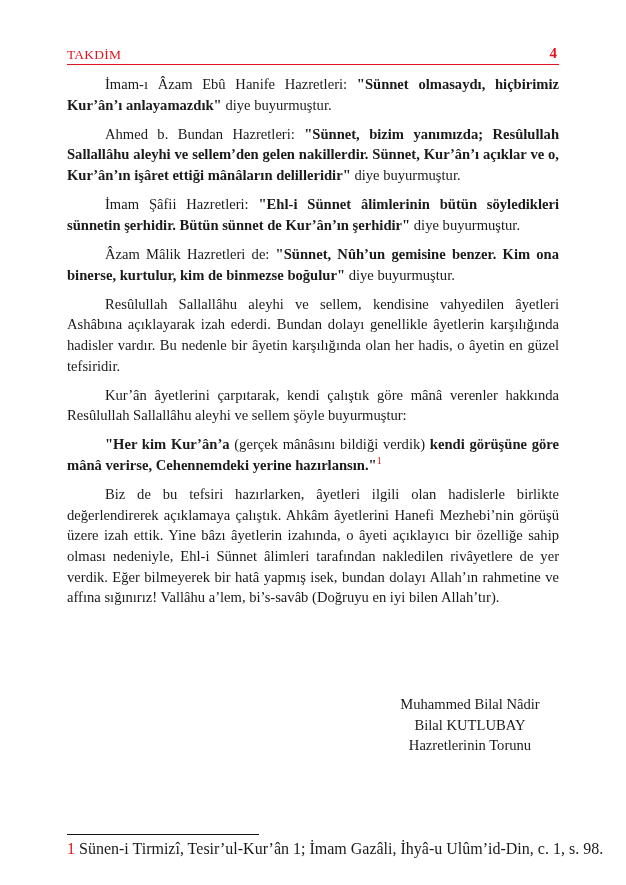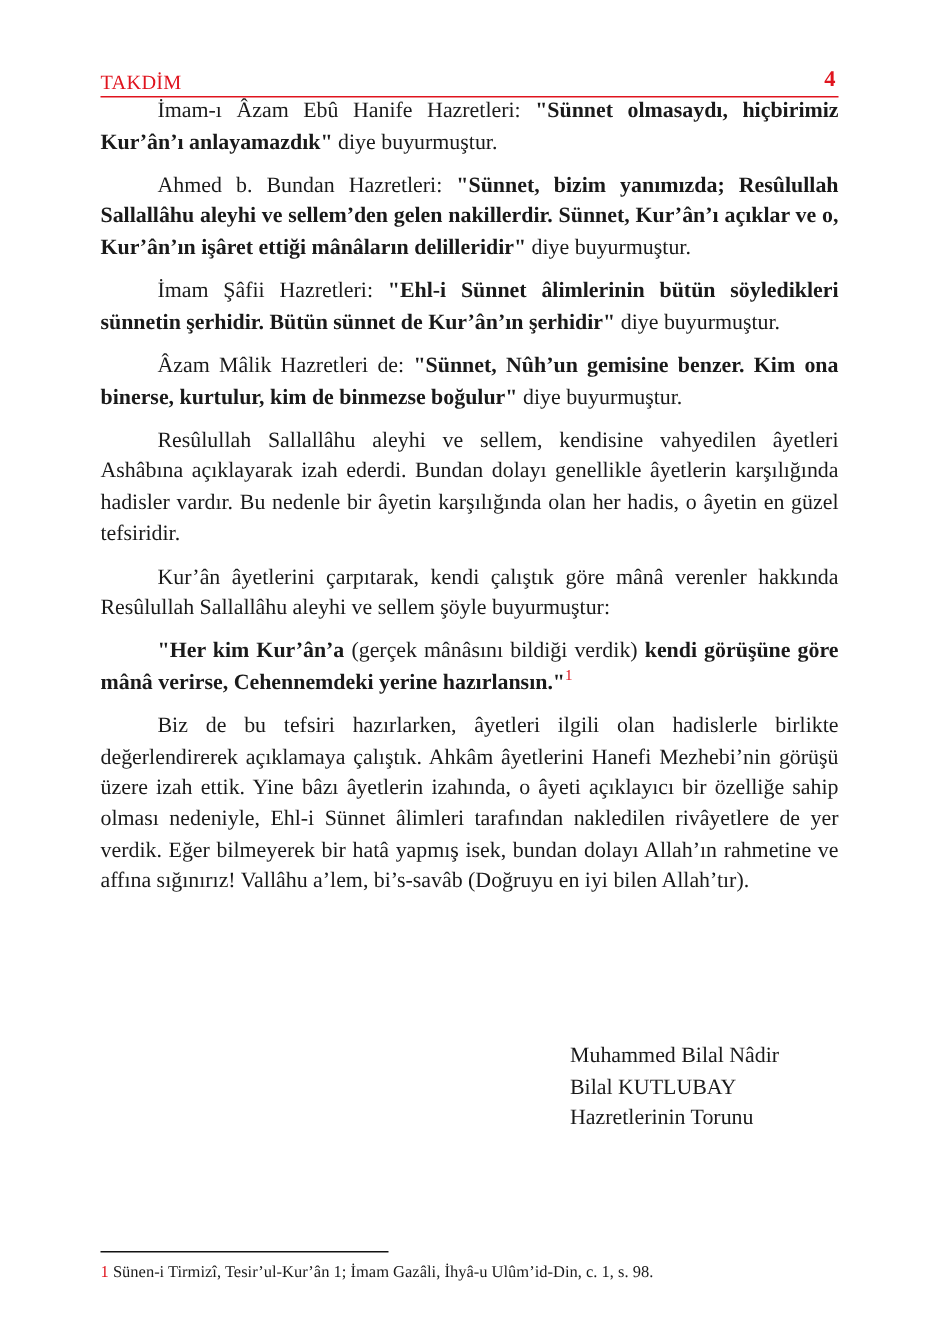--- a/index.html
+++ b/index.html
@@ -37,21 +37,21 @@
       position: absolute;
       right: 2px;
       top: -1px;
       font-size: 15px;
       font-weight: bold;
       color: #e0141e;
     }
     .content {
       position: absolute;
       left: 67px;
-      top: 64px;
+      top: 74px;
       width: 492px;
       font-size: 14.6px;
       line-height: 20.6px;
     }
     .para {
       margin: 0 0 8.6px 0;
       text-align: justify;
       text-indent: 38px;
       hyphens: manual;
     }
@@ -61,37 +61,38 @@
       font-size: 10px;
       vertical-align: super;
       line-height: 0;
       font-weight: normal;
     }
     .signature {
       position: absolute;
       left: 380px;
       top: 694px;
       width: 180px;
+      text-align: center;
       font-size: 14.6px;
       line-height: 20.5px;
     }
     .signature div { white-space: nowrap; }
     .footnote-rule {
       position: absolute;
       left: 67px;
       top: 834px;
       width: 192px;
       height: 0;
       border-top: 1.3px solid #111;
     }
     .footnote {
       position: absolute;
       left: 67px;
       top: 842px;
-      font-size: 11px;
+      font-size: 16px;
       line-height: 13px;
       white-space: nowrap;
       text-align: right;
     }
     .footnote .fn-num { color: #e0141e; }
   </style>
 </head>
 <body>
 
 <div class="page-header">

